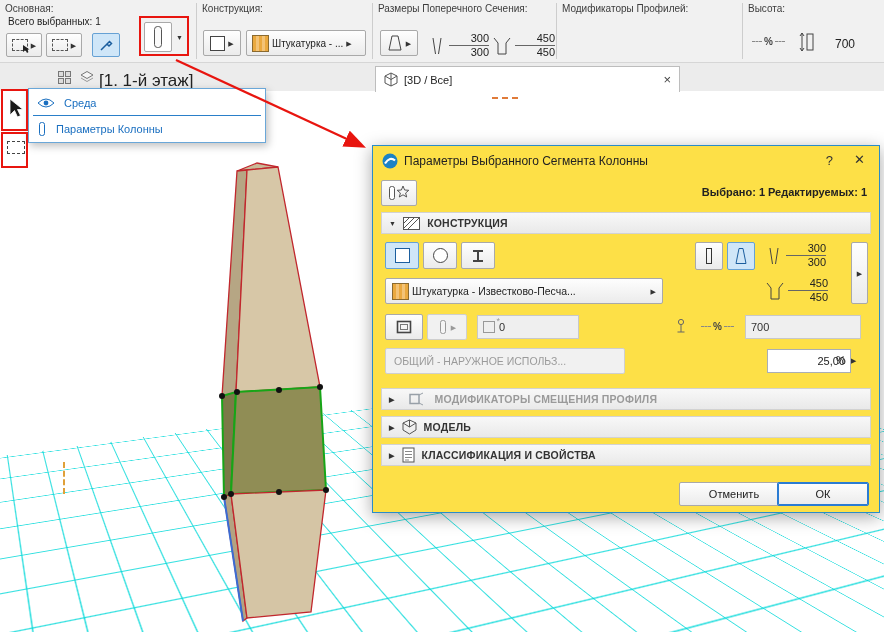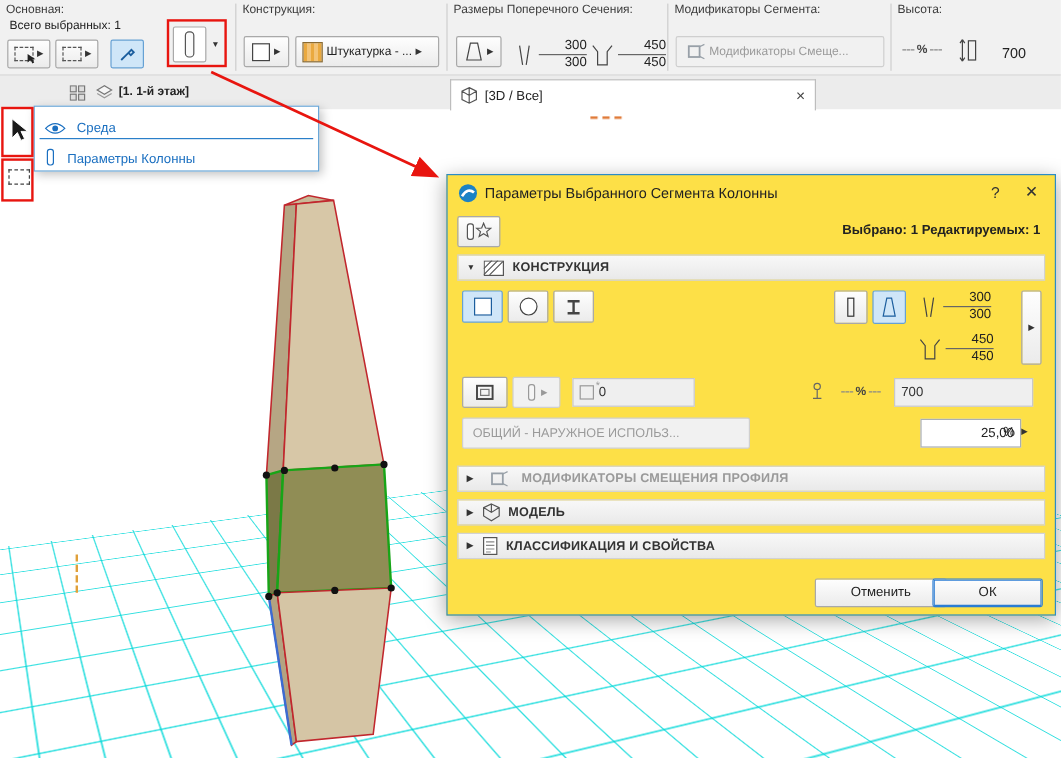--- a/index.html
+++ b/index.html
@@ -29,21 +29,21 @@
               border:1px solid #bdbdbd;border-bottom:none;box-sizing:border-box;
               display:flex;align-items:center;gap:6px;padding:0 8px;}
   .viewport{position:absolute;left:0;top:91px;width:884px;height:541px;background:#fff;overflow:hidden;}
   .grid3d{position:absolute;left:-230px;top:350px;width:1150px;height:650px;
           background:
             repeating-linear-gradient(90deg,rgba(0,216,216,.8) 0 1px,transparent 1px 34px),
             repeating-linear-gradient(0deg,rgba(0,216,216,.8) 0 1px,transparent 1px 34px);
           transform:perspective(540px) rotateX(58deg) rotateZ(-14deg);transform-origin:30% 0;}
   .menu{position:absolute;left:28px;top:88px;width:236px;background:#fff;border:1px solid #6aa7d8;
         box-shadow:2px 3px 8px rgba(0,0,0,.25);z-index:25;padding:3px 0;}
-  .menu-item{display:flex;align-items:flex-end;gap:9px;height:21px;padding:0 8px;
+  .menu-item{display:flex;align-items:center;gap:9px;height:21px;padding:0 8px;
              color:#1a6fc0;font-size:11px;white-space:nowrap;}
   .menu-sep{height:1px;background:#2a7fc9;margin:2px 4px;}
   .dialog{position:absolute;left:372px;top:145px;width:508px;height:368px;background:#fde047;
           border:1px solid #2b8cc8;box-shadow:0 4px 16px rgba(0,0,0,.35);z-index:30;box-sizing:border-box;}
   .section{position:absolute;left:8px;width:490px;height:22px;display:flex;align-items:center;gap:7px;
            background:linear-gradient(#f8f8f8,#e9e9e9);border:1px solid #d2d2d2;box-sizing:border-box;
            padding:0 7px;font-weight:bold;font-size:10.5px;color:#333;letter-spacing:.2px;}
   .section.dis{color:#9a9a9a;}
   .swatch{width:15px;height:15px;border:1px solid #8a6a30;
           background:repeating-linear-gradient(90deg,#eaa93f 0 3px,#f3c377 3px 6px);}
@@ -123,28 +123,21 @@
           <path d="M2 2 L6 7 V18 H14 V7 L18 2" fill="none" stroke="#444"></path>
         </svg>
       <span class="dim">
         <span class="top">450</span>
         <span>450</span>
       </span>
     </div>
 
     <div class="vsep" style="left:556px;"></div>
 
-    <div class="abs lbl" style="left:562px;top:3px;">Модификаторы Сегмента:</div>
-    <div class="btn dis" style="left:563px;top:30px;width:174px;height:26px;justify-content:flex-start;padding:0 6px;">
-      <svg width="18" height="16">
-          <rect x="4" y="3.5" width="9" height="9" fill="none" stroke="#98a0a8" stroke-width="1.5"></rect>
-          <path d="M13 4 L17 2 M13 12 L17 14" stroke="#98a0a8" fill="none"></path>
-        </svg>
-      <span class="txt" style="font-size:10px;">Модификаторы Смеще...</span>
-    </div>
+    <div class="abs lbl" style="left:562px;top:3px;">Модификаторы Профилей:</div>
 
     <div class="vsep" style="left:742px;"></div>
 
     <div class="abs lbl" style="left:748px;top:3px;">Высота:</div>
     <div class="flat pct" style="left:752px;top:36px;">
       <span class="dl"></span>
         <b>%</b>
         <span class="dl"></span>
     </div>
     <svg class="abs" style="left:798px;top:30px;" width="18" height="24">
@@ -158,21 +151,21 @@
     <svg class="abs" style="left:58px;top:8px;" width="14" height="13">
       <rect x="0.5" y="0.5" width="5" height="5" fill="#ddd" stroke="#777"></rect>
         <rect x="7.5" y="0.5" width="5" height="5" fill="#ddd" stroke="#777"></rect>
       <rect x="0.5" y="7.5" width="5" height="5" fill="#ddd" stroke="#777"></rect>
         <rect x="7.5" y="7.5" width="5" height="5" fill="#ddd" stroke="#777"></rect>
     </svg>
     <svg class="abs" style="left:79px;top:7px;" width="16" height="14">
       <path d="M2 5 L8 1.5 L14 5 L8 8.5 Z" fill="#f5f5f5" stroke="#777"></path>
         <path d="M2 8 L8 11.5 L14 8" fill="none" stroke="#999"></path>
     </svg>
-    <div class="abs txt" style="left:99px;top:8px;font-size:10px;font-weight:bold;">[1. 1-й этаж]</div>
+    <div class="abs txt" style="left:99px;top:8px;font-size:17px;">[1. 1-й этаж]</div>
 
     <div class="tab-active">
       <svg width="14" height="15">
           <path d="M7 1 L13 4 L13 11 L7 14 L1 11 L1 4 Z M7 1 L7 7.5 M1 4 L7 7.5 L13 4 M7 14 L7 7.5" fill="none" stroke="#555"></path>
         </svg>
       <span class="txt" style="font-size:11px;">[3D / Все]</span>
       <span style="margin-left:auto;font-size:13px;color:#444;">×</span>
     </div>
   </div>
 
@@ -262,20 +255,25 @@
     </div>
     <div class="btn" style="left:50px;top:96px;width:34px;height:27px;">
       <span style="width:13px;height:13px;border:1.5px solid #444;border-radius:50%;background:#fff;"></span>
     </div>
     <div class="btn" style="left:88px;top:96px;width:34px;height:27px;">
       <svg width="14" height="14">
           <path d="M2 2 H12 M2 12 H12 M7 2 V12" stroke="#444" stroke-width="2" fill="none"></path>
         </svg>
     </div>
 
+    <div class="btn" style="left:12px;top:132px;width:278px;height:26px;justify-content:flex-start;padding:0 6px;">
+      <span class="swatch"></span>
+      <span class="txt" style="font-size:10.5px;">Штукатурка - Известково-Песча...</span>
+      <span class="tri" style="margin-left:auto;">▶</span>
+    </div>
 
     <div class="btn" style="left:12px;top:168px;width:38px;height:26px;">
       <svg width="16" height="14">
           <rect x="1.5" y="1.5" width="13" height="11" fill="none" stroke="#444" stroke-width="1.6"></rect>
           <rect x="4.5" y="4.5" width="7" height="5" fill="none" stroke="#777"></rect>
         </svg>
     </div>
     <div class="btn dis" style="left:54px;top:168px;width:40px;height:26px;">
       <svg width="10" height="16">
           <rect x="2.5" y="1.5" width="5" height="13" rx="2" fill="#f5f5f5" stroke="#999"></rect>

